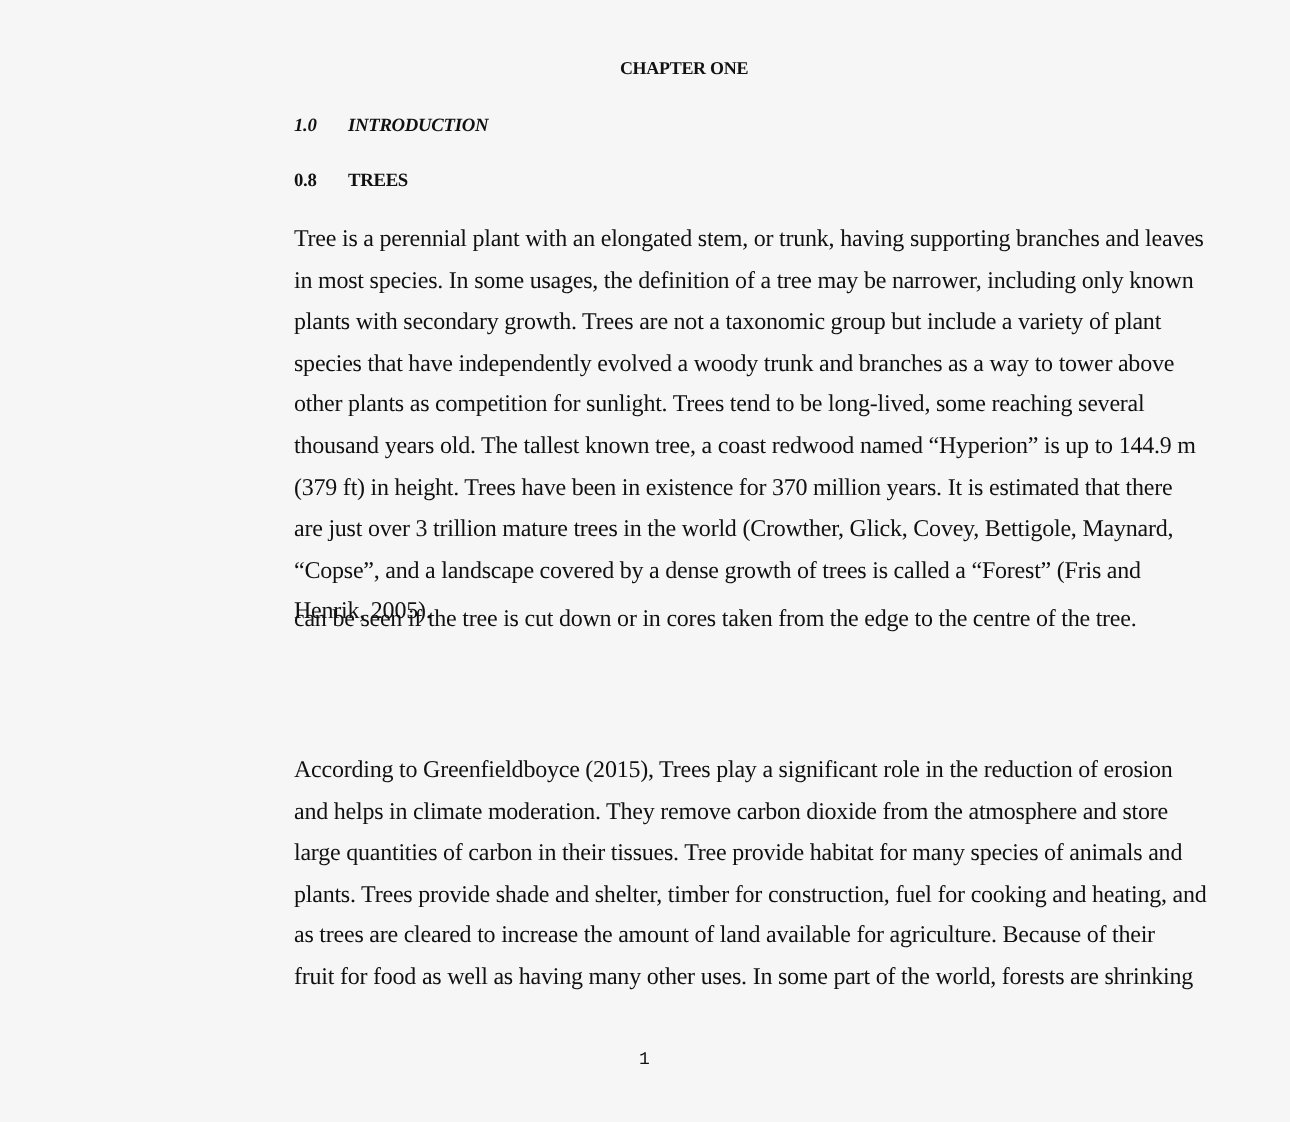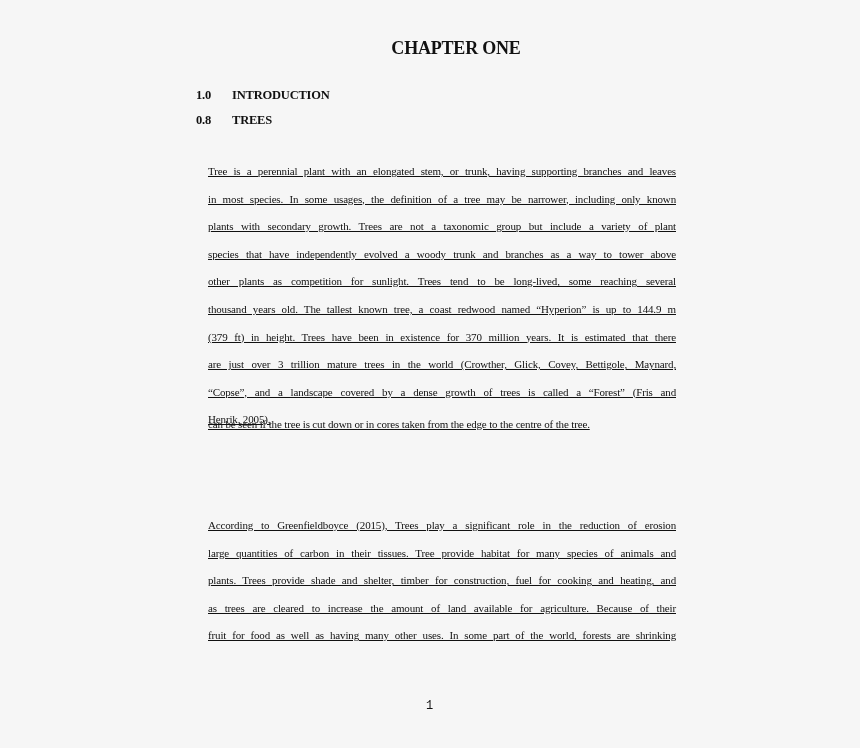--- a/index.html
+++ b/index.html
@@ -21,49 +21,48 @@
       top: 0;
       width: 468px;
     }
     .chapter-title {
       position: absolute;
       left: 0;
       top: 38px;
       width: 468px;
       text-align: center;
       font-weight: bold;
-      font-size: 18px;
+      font-size: 12px;
       letter-spacing: -0.2px;
       padding-left: 52px;
       box-sizing: border-box;
     }
     .heading {
       position: absolute;
       left: 0;
       font-weight: bold;
       font-size: 12.5px;
       letter-spacing: -0.2px;
     }
     .heading .num {
       display: inline-block;
       width: 36px;
     }
-    .h-intro { top: 88px; }
+    .h-intro { top: 76px; font-style: italic; }
     .h-trees { top: 113px; }
     .para {
       position: absolute;
       left: 0;
       width: 468px;
-      font-size: 11px;
+      font-size: 16px;
       line-height: 27.6px;
       text-align: justify;
       text-align-last: left;
       letter-spacing: -0.15px;
-      margin: 12px;
-      text-decoration: underline;
+      margin: 0;
     }
     .para .line {
       display: block;
       text-align: justify;
       text-align-last: justify;
       white-space: nowrap;
       height: 27.6px;
     }
     .para .line.last {
       text-align-last: left;
@@ -106,20 +105,21 @@
     <span class="line">“Copse”, and a landscape covered by a dense growth of trees is called a “Forest” (Fris and</span>
     <span class="line last">Henrik, 2005).</span>
   </div>
 
   <div class="para p2">
     <span class="line last">can be seen if the  tree is cut down or in cores taken from the edge to the centre of the tree.</span>
   </div>
 
   <div class="para p3">
     <span class="line">According to Greenfieldboyce (2015), Trees play a significant role in the reduction of erosion</span>
+    <span class="line">and helps in climate moderation. They remove carbon dioxide from the atmosphere and store</span>
     <span class="line">large quantities of carbon in their tissues. Tree provide habitat for many species of animals and</span>
     <span class="line">plants. Trees provide shade and shelter, timber for construction, fuel for cooking and heating, and</span>
     <span class="line">as trees are cleared to increase the amount of land available for agriculture. Because of their</span>
     <span class="line">fruit for food as well as having many other uses. In some part of the world, forests are shrinking</span>
   </div>
 </div>
 
 <div class="page-number">1</div>
 
 </body></html>

